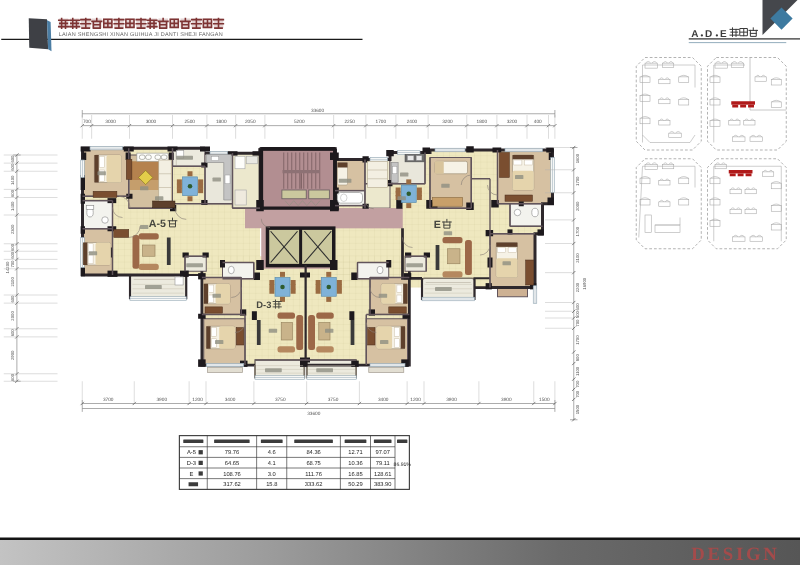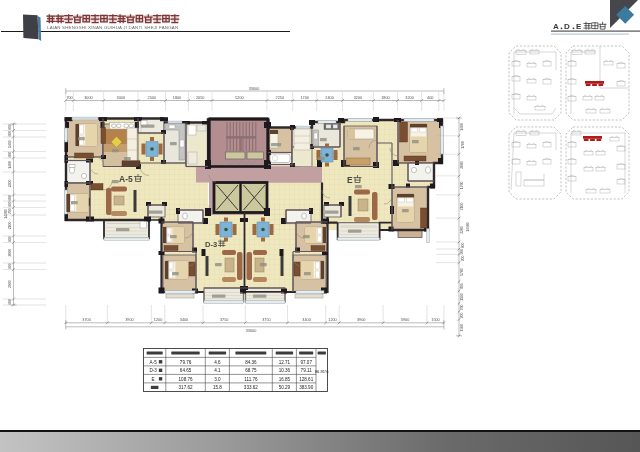--- a/index.html
+++ b/index.html
@@ -10,20 +10,21 @@
 </head>
 <body>
 <div id="page">
 
 <div class="abs" style="left:0.5px;top:30.6px;width:289px;height:1.4px;background:#1a1a1a;"></div>
 
 <div class="abs" style="left:0;top:429.5px;width:640px;height:2.4px;background:#141414;"></div>
 
 <div class="abs" style="left:0;top:431.9px;width:640px;height:20.1px;background:linear-gradient(to right,#c3c3c3,#9a9a9a 35%,#6a6a6a 70%,#565656);"></div>
 
+<div class="abs" style="left:553px;top:436px;font-family:'Liberation Serif',serif;font-size:15px;font-weight:bold;color:#a34b4b;letter-spacing:2.2px;">DESIGN</div>
 
 <svg id="plan" class="abs" style="left:0;top:0;" width="640" height="452" viewBox="0 0 640 452">
 
 <g stroke="#7e3434" stroke-width="1.25" fill="none" stroke-linecap="square">
 <rect x="47.0" y="14.8" width="7.7" height="7.7" fill="#7e3434" opacity="0.22" stroke="none"></rect>
 <rect x="55.9" y="14.8" width="7.7" height="7.7" fill="#7e3434" opacity="0.22" stroke="none"></rect>
 <rect x="64.7" y="14.8" width="7.7" height="7.7" fill="#7e3434" opacity="0.22" stroke="none"></rect>
 <rect x="73.6" y="14.8" width="7.7" height="7.7" fill="#7e3434" opacity="0.22" stroke="none"></rect>
 <rect x="82.4" y="14.8" width="7.7" height="7.7" fill="#7e3434" opacity="0.22" stroke="none"></rect>
 <rect x="91.3" y="14.8" width="7.7" height="7.7" fill="#7e3434" opacity="0.22" stroke="none"></rect>

